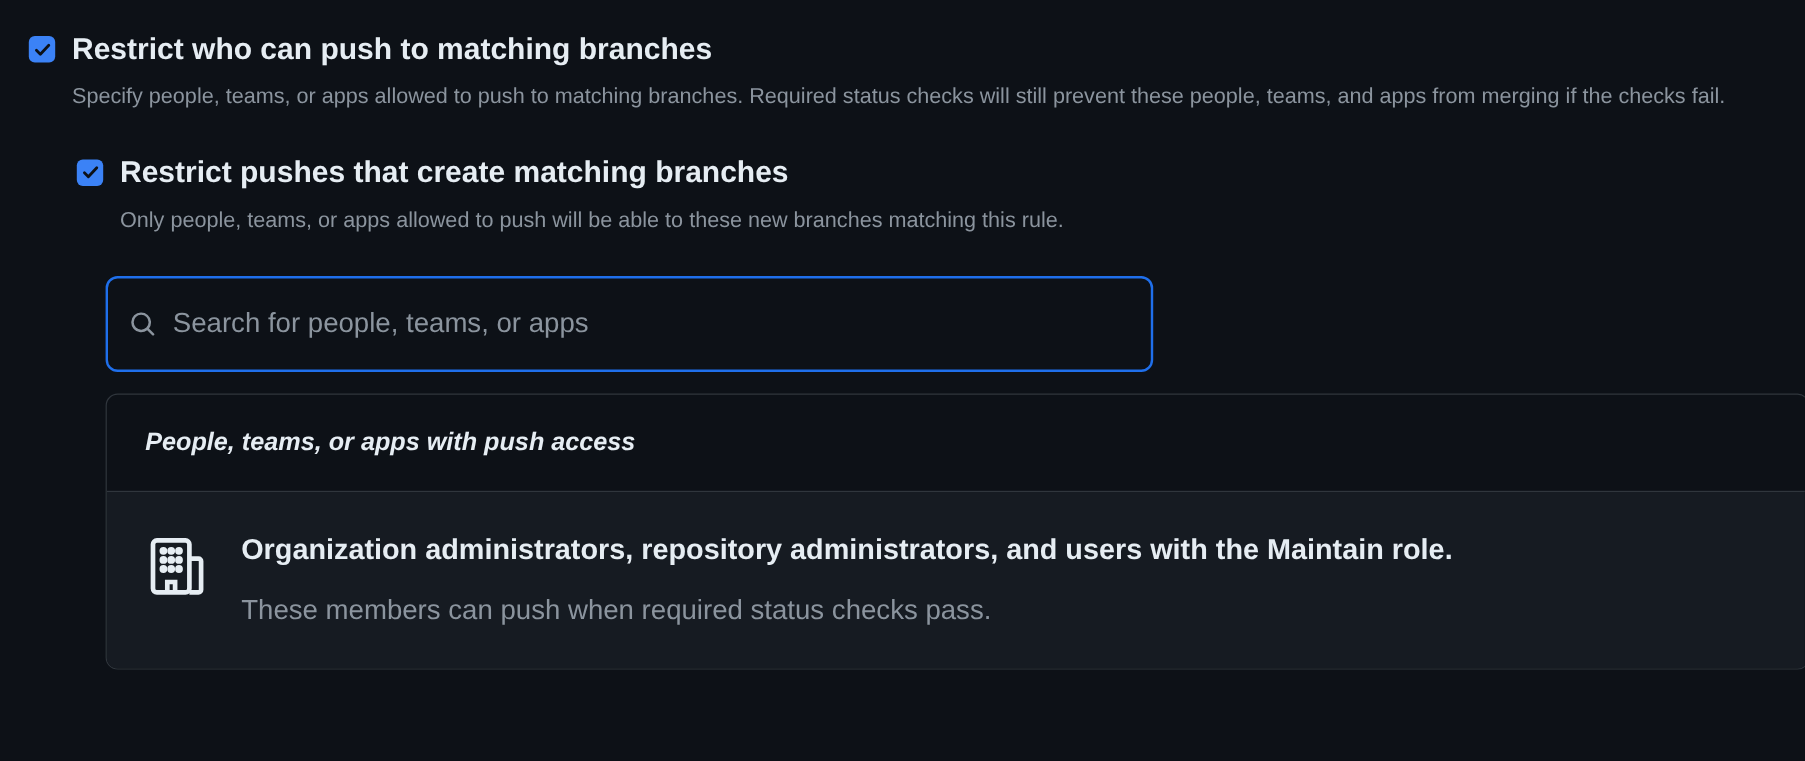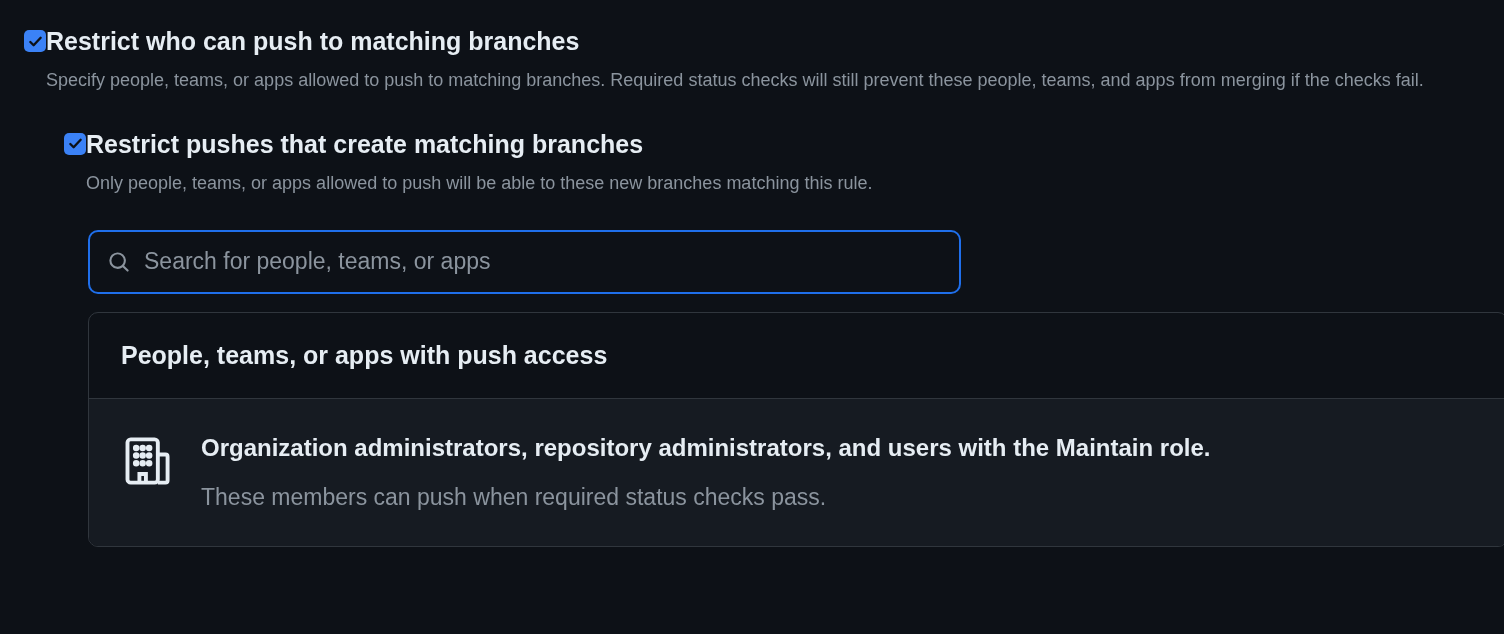--- a/index.html
+++ b/index.html
@@ -13,20 +13,21 @@
       font-family: -apple-system, BlinkMacSystemFont, "Segoe UI", Helvetica, Arial, sans-serif;
       color: #e6edf3;
       padding: 24px;
       width: 1504px;
       height: 634px;
     }
     
     .option-row {
       display: flex;
       align-items: flex-start;
+      gap: 14px;
       margin-bottom: 32px;
     }
     
     .nested {
       margin-left: 40px;
     }
     
     .checkbox {
       width: 22px;
       height: 22px;
@@ -66,21 +67,21 @@
     .search-container {
       margin-left: 64px;
       margin-top: 22px;
       margin-bottom: 18px;
     }
     
     .search-box {
       display: flex;
       align-items: center;
       width: 873px;
-      height: 64px;
+      height: 80px;
       background-color: #0d1117;
       border: 2px solid #1f6feb;
       border-radius: 10px;
       padding: 0 18px;
       gap: 14px;
     }
     
     .search-icon {
       width: 22px;
       height: 22px;
@@ -107,23 +108,24 @@
       overflow: hidden;
       width: 1420px;
     }
     
     .panel-header {
       padding: 28px 32px;
       border-bottom: 1px solid #30363d;
     }
     
     .panel-title {
-      font-size: 25px;
+      font-size: 21px;
       font-weight: 700;
       color: #e6edf3;
+      font-style: italic;
     }
     
     .panel-body {
       padding: 32px 32px;
       background-color: #161b22;
       display: flex;
       align-items: flex-start;
       gap: 28px;
     }
     

